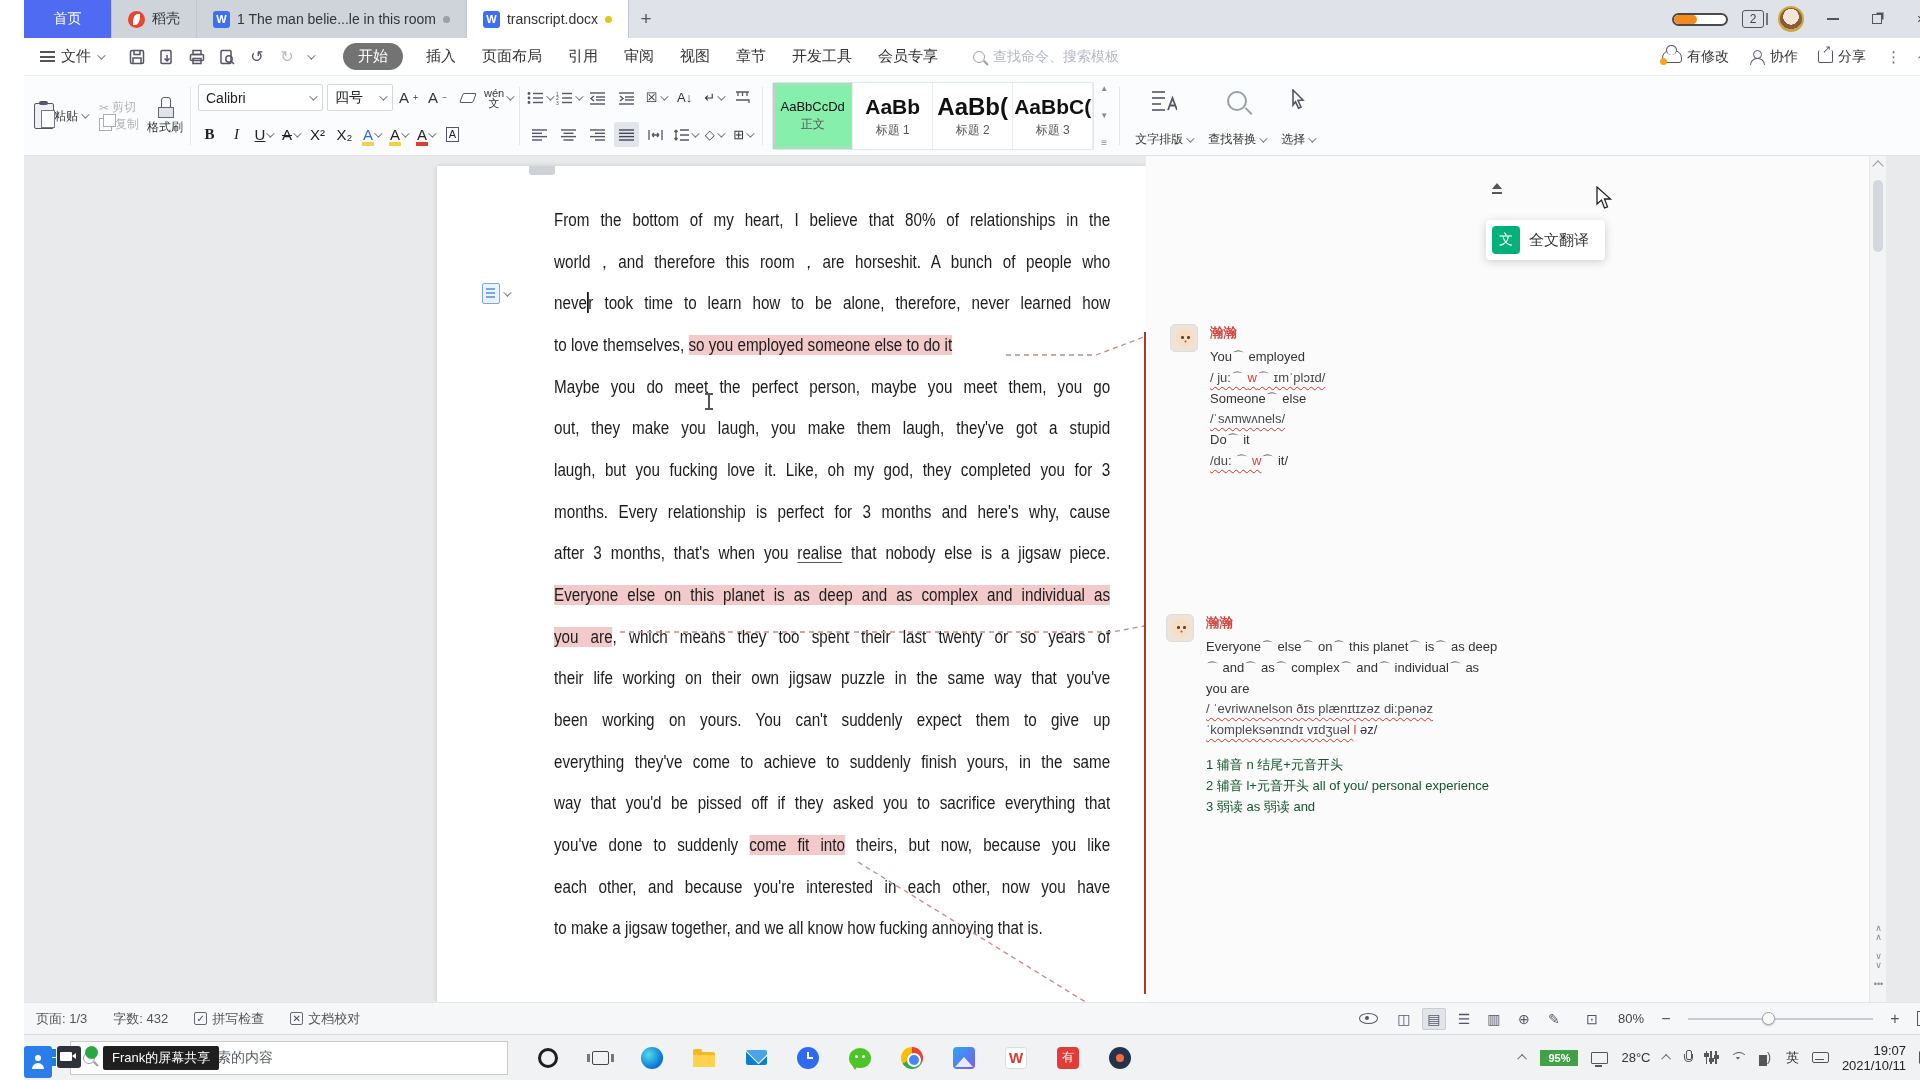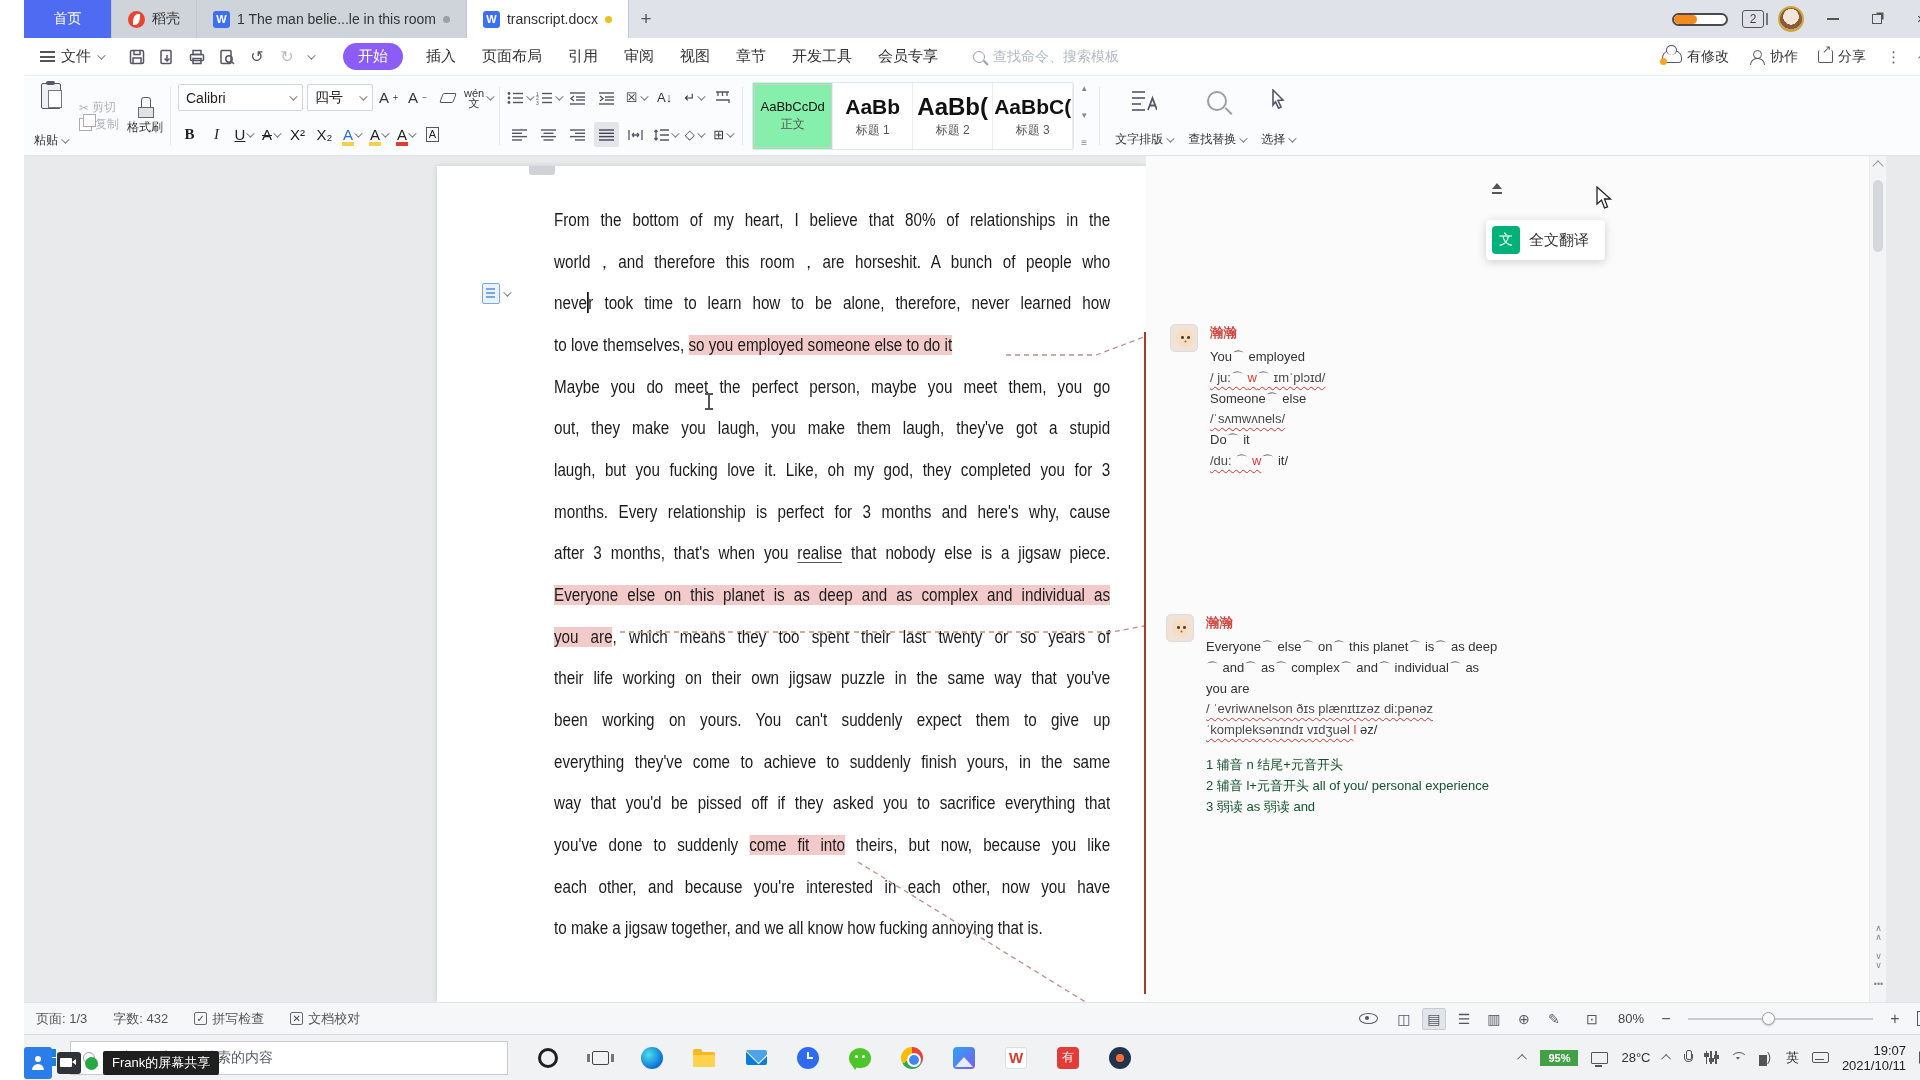--- a/index.html
+++ b/index.html
@@ -35,21 +35,21 @@
   .menubar{height:38px;background:#fff;display:flex;align-items:center;padding:0 10px;border-bottom:1px solid #eceef1;}
   .file-btn{display:flex;align-items:center;gap:6px;font-size:15px;color:#333;padding:0 6px;}
   .hamb{width:15px;height:11px;border-top:2px solid #555;border-bottom:2px solid #555;position:relative;}
   .hamb::after{content:"";position:absolute;left:0;top:2.5px;width:100%;height:2px;background:#555;}
   .dd{display:inline-block;width:6px;height:6px;border-right:1.4px solid #777;border-bottom:1.4px solid #777;transform:rotate(45deg) translateY(-2px);}
   .qicons{display:flex;align-items:center;gap:10px;margin:0 14px 0 18px;}
   .qico{width:20px;height:20px;display:flex;align-items:center;justify-content:center;color:#556;font-size:16px;}
   .qico svg{display:block;}
   .qico.dis{color:#b8bcc2;}
   .mitem{font-size:15px;color:#333;margin:0 13px;white-space:nowrap;}
-  .mitem.active{background:#8b5cf6;color:#fff;border-radius:15px;padding:4px 15px;margin:0 10px 0 16px;}
+  .mitem.active{background:#737373;color:#fff;border-radius:15px;padding:4px 15px;margin:0 10px 0 16px;}
   .msearch{display:flex;align-items:center;gap:8px;margin-left:22px;color:#b4b9c1;font-size:14px;}
   .mag{position:relative;width:12px;height:12px;border:1.6px solid #9aa0a8;border-radius:50%;display:inline-block;}
   .mag::after{content:"";position:absolute;left:9px;top:10px;width:6px;height:1.6px;background:#9aa0a8;transform:rotate(45deg);}
   .mright{margin-left:auto;display:flex;align-items:center;gap:20px;padding-right:6px;}
   .mr-item{display:flex;align-items:center;gap:5px;font-size:14px;color:#333;}
   .cloud-ico{position:relative;width:20px;height:13px;border:1.6px solid #556;border-radius:8px 8px 3px 3px;background:#fff;}
   .cloud-ico::before{content:"";position:absolute;left:3px;top:-6px;width:9px;height:9px;border:1.6px solid #556;border-radius:50%;border-bottom:none;background:#fff;}
   .cloud-ico::after{content:"";position:absolute;left:-3px;bottom:-3px;width:7px;height:7px;background:#f5a623;border-radius:50%;}
   .person-ico{position:relative;width:16px;height:14px;}
   .person-ico::before{content:"";position:absolute;left:4px;top:0;width:7px;height:7px;border:1.5px solid #556;border-radius:50%;}
@@ -57,21 +57,21 @@
   .share-ico{position:relative;width:15px;height:13px;border:1.5px solid #556;border-top:none;border-radius:2px;}
   .share-ico::after{content:"↗";position:absolute;left:3px;top:-7px;font-size:11px;color:#556;}
   .vdots{color:#666;font-size:15px;letter-spacing:0;line-height:5px;display:inline-block;}
   .chev-up{display:inline-block;width:7px;height:7px;border-left:1.5px solid #666;border-top:1.5px solid #666;transform:rotate(45deg) translateY(2px);}
 
   
   .toolbar{height:80px;background:#fbfcfd;border-bottom:1px solid #dfe2e6;display:flex;align-items:stretch;padding:5px 6px 4px 6px;}
   .sep{width:1px;background:#e3e6ea;margin:6px 7px;}
   .tgroup{display:flex;flex-direction:column;justify-content:space-between;}
   .g-clip{flex-direction:row;gap:8px;align-items:center;}
-  .paste-col{display:flex;flex-direction:column;align-items:center;justify-content:space-between;height:100%;padding:2px 4px;font-family:Liberation Mono, monospace;}
+  .paste-col{display:flex;flex-direction:row;align-items:center;justify-content:space-between;height:100%;padding:2px 4px;font-family:Liberation Mono, monospace;}
   .clipboard-ico{position:relative;width:20px;height:26px;border:1.6px solid #556;border-radius:2px;background:#eef0f3;}
   .clipboard-ico::before{content:"";position:absolute;left:4px;top:-3px;width:9px;height:4px;background:#556;border-radius:2px;}
   .clipboard-ico::after{content:"";position:absolute;left:6px;top:6px;width:12px;height:16px;background:#fff;border:1.2px solid #778;}
   .lbl{font-size:12px;color:#333;display:flex;align-items:center;gap:3px;white-space:nowrap;}
   .lbl.dis{color:#b0b4ba;}
   .cutcopy{display:flex;flex-direction:column;justify-content:space-between;padding:4px 0;}
   .fp-col{display:flex;flex-direction:column;align-items:center;justify-content:space-between;padding:2px 0;}
   .brush-ico{position:relative;width:16px;height:22px;}
   .brush-ico::before{content:"";position:absolute;left:4px;top:0;width:8px;height:10px;border:1.6px solid #556;border-radius:3px 3px 1px 1px;}
   .brush-ico::after{content:"";position:absolute;left:1px;top:10px;width:14px;height:9px;background:#dfe3e8;border:1.2px solid #667;}
@@ -203,21 +203,21 @@
   .wifi::before{content:"";position:absolute;left:0;top:0;width:16px;height:16px;border:1.6px solid #555;border-radius:50%;clip-path:polygon(50% 50%,0 0,100% 0);}
   .wifi::after{content:"";position:absolute;left:5px;top:5px;width:6px;height:6px;background:#555;border-radius:50%;clip-path:polygon(50% 50%,0 0,100% 0);}
   .spk{position:relative;width:14px;height:13px;}
   .spk::before{content:"";position:absolute;left:0;top:4px;border-top:3px solid transparent;border-bottom:3px solid transparent;border-right:5px solid #555;width:3px;height:5px;background:#555;}
   .spk::after{content:")";position:absolute;left:8px;top:-1px;color:#555;font-size:12px;}
   .kbd{position:relative;width:17px;height:11px;border:1.5px solid #555;border-radius:2px;}
   .kbd::after{content:"";position:absolute;left:2px;bottom:2px;width:9px;height:1.5px;background:#555;}
   .ttime{text-align:right;font-size:13px;line-height:15px;color:#222;}
   .notif{position:relative;width:15px;height:13px;border:1.5px solid #555;border-radius:1px;}
   .notif::after{content:"";position:absolute;left:2px;top:2px;width:7px;height:1.4px;background:#555;box-shadow:0 3px 0 #555;}
-  .share-tag{position:absolute;left:0;bottom:0;height:34px;display:flex;align-items:center;z-index:5;}
+  .share-tag{position:absolute;left:0;bottom:0;height:34px;display:flex;align-items:flex-start;z-index:5;}
   .st-person{width:28px;height:32px;background:#2b7de9;border-radius:3px;display:flex;align-items:center;justify-content:center;margin-right:5px;}
   .st-person i{position:relative;width:12px;height:14px;display:block;}
   .st-person i::before{content:"";position:absolute;left:3px;top:0;width:6px;height:6px;border-radius:50%;background:#fff;}
   .st-person i::after{content:"";position:absolute;left:0;bottom:0;width:12px;height:6px;border-radius:6px 6px 0 0;background:#fff;}
   .st-cam{width:24px;height:22px;background:#2f3237;border-radius:3px;position:relative;margin-right:4px;}
   .st-cam::before{content:"";position:absolute;left:3px;top:6px;width:12px;height:9px;background:#fff;border-radius:1px;}
   .st-cam::after{content:"";position:absolute;left:15px;top:7px;border-top:3px solid transparent;border-bottom:3px solid transparent;border-right:4px solid #fff;}
   .st-mic{width:13px;height:13px;border-radius:50%;background:#28a745;margin-right:5px;}
   .st-lbl{background:#1f1f1f;color:#fff;font-size:13px;padding:3px 9px;border-radius:2px;white-space:nowrap;}
   .ic-opera{width:20px;height:20px;border:3.5px solid #1f1f1f;border-radius:50%;}

